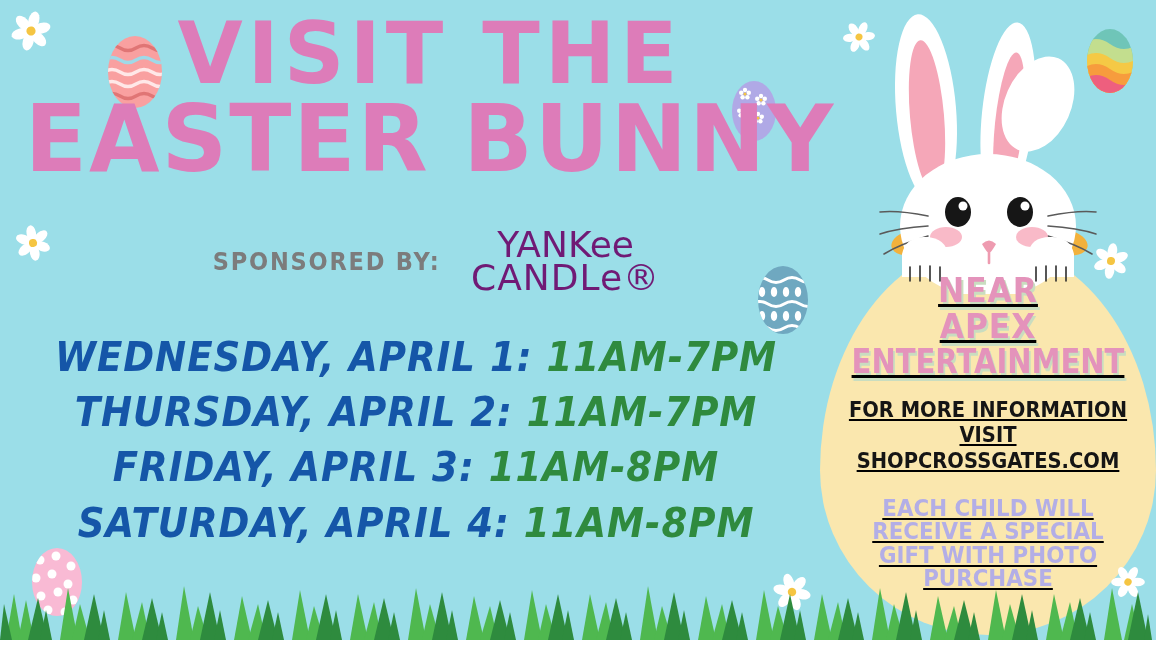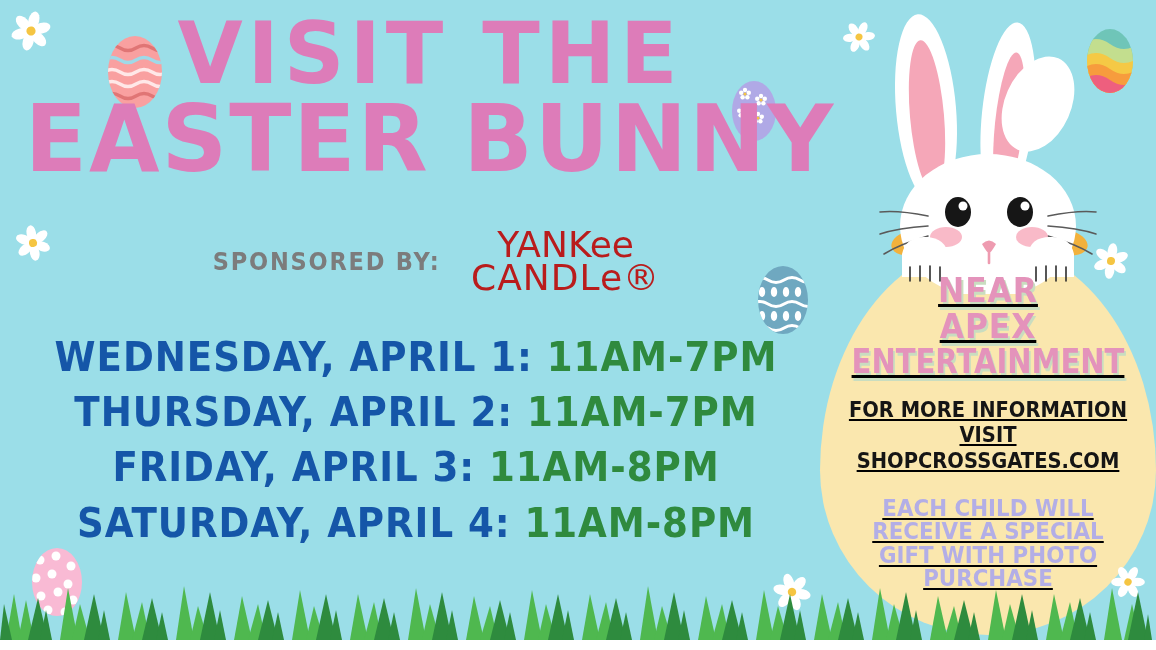--- a/index.html
+++ b/index.html
@@ -53,34 +53,35 @@
   }
   #sponsor-label {
     color: #7C7C7C;
     font-family: "DejaVu Sans", sans-serif;
     font-weight: bold;
     font-size: 25px;
     letter-spacing: 2px;
     transform: scaleX(0.9);
   }
   #sponsor-logo {
-    color: #b91c1c;
+    color: #701a75;
     font-family: "DejaVu Sans", sans-serif;
     line-height: 0.92;
     text-align: center;
   }
   #sponsor-logo-line-1 { font-size: 36px; letter-spacing: 0px; }
   #sponsor-logo-line-2 { font-size: 36px; letter-spacing: 1px; }
 
   
   #schedule {
     position: absolute;
     left: 0; top: 330px;
     width: 832px;
     z-index: 6;
+    font-style: italic;
   }
   .sched-row {
     text-align: center;
     font-family: "DejaVu Sans", sans-serif;
     font-weight: bold;
     font-size: 40px;
     line-height: 1.38;
     letter-spacing: 1px;
     transform: scaleX(0.93);
     white-space: nowrap;

